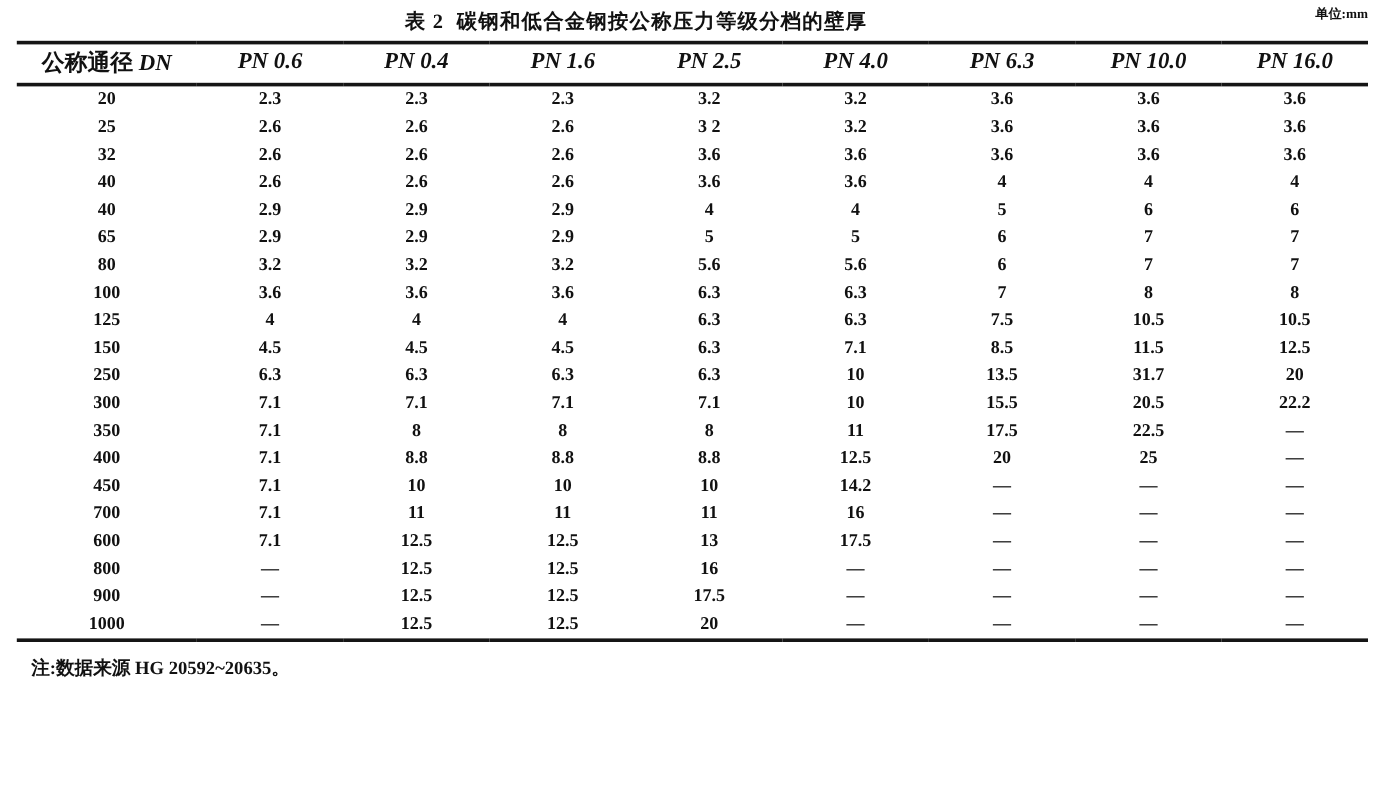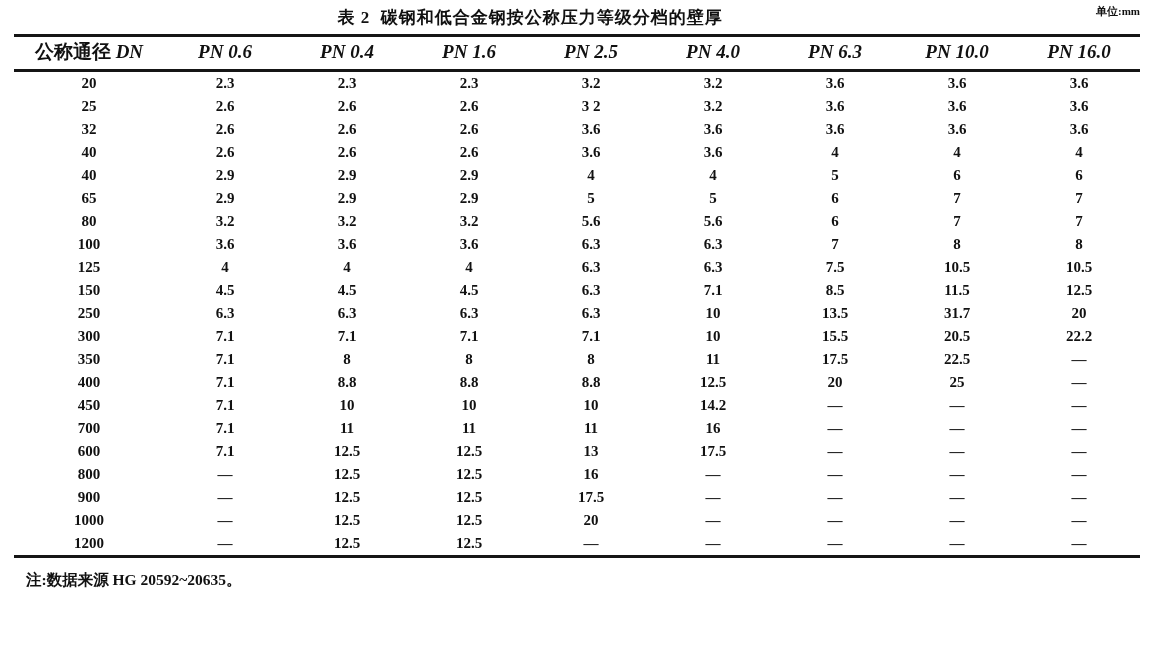--- a/index.html
+++ b/index.html
@@ -329,29 +329,18 @@
           <td>1000</td>
           <td>—</td>
           <td>12.5</td>
           <td>12.5</td>
           <td>20</td>
           <td>—</td>
           <td>—</td>
           <td>—</td>
           <td>—</td>
         </tr>
-        <tr>
-          <td>1200</td>
-          <td>—</td>
-          <td>12.5</td>
-          <td>12.5</td>
-          <td>—</td>
-          <td>—</td>
-          <td>—</td>
-          <td>—</td>
-          <td>—</td>
-        </tr>
       </tbody>
   </table>
 
   <div class="note">注:数据来源 HG 20592~20635。</div>
 
 </div>
 
 </body></html>

